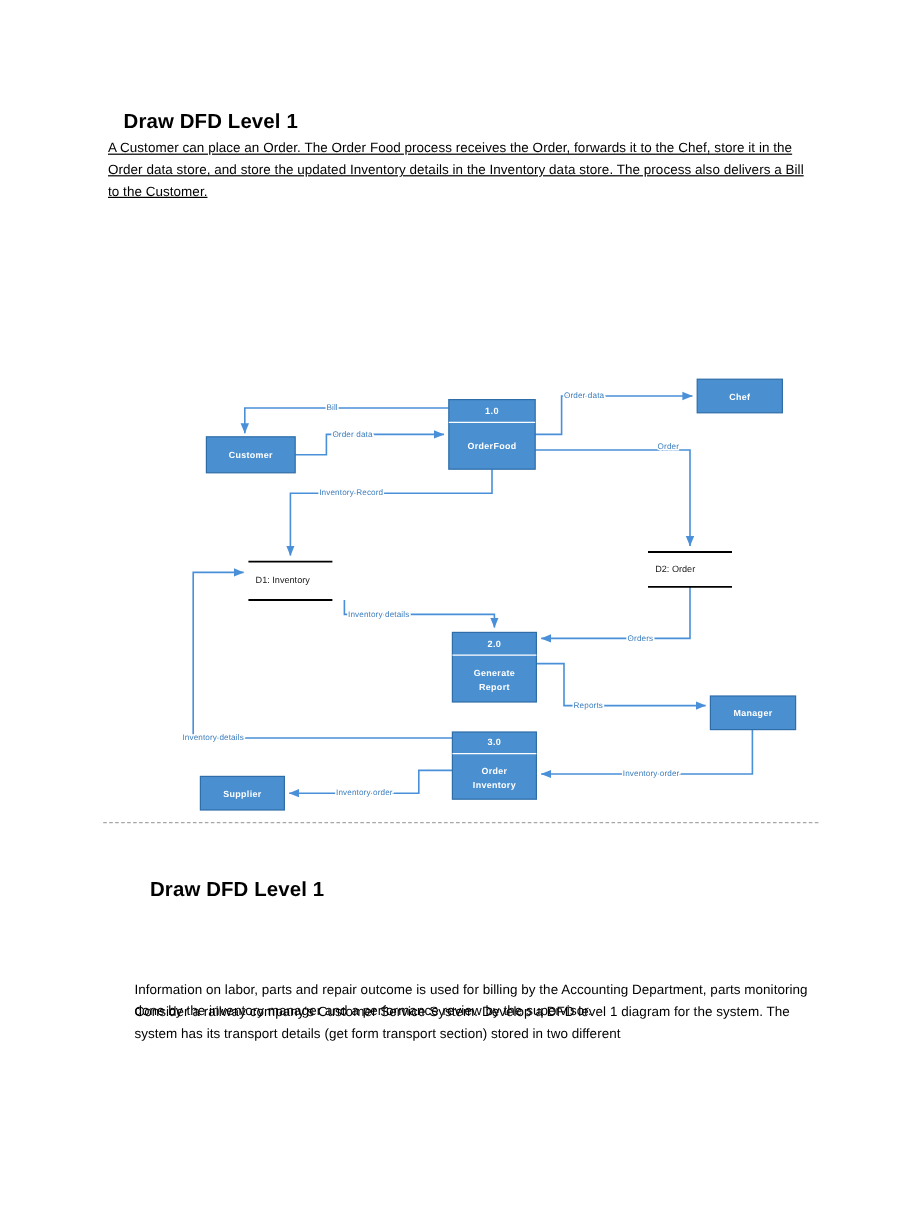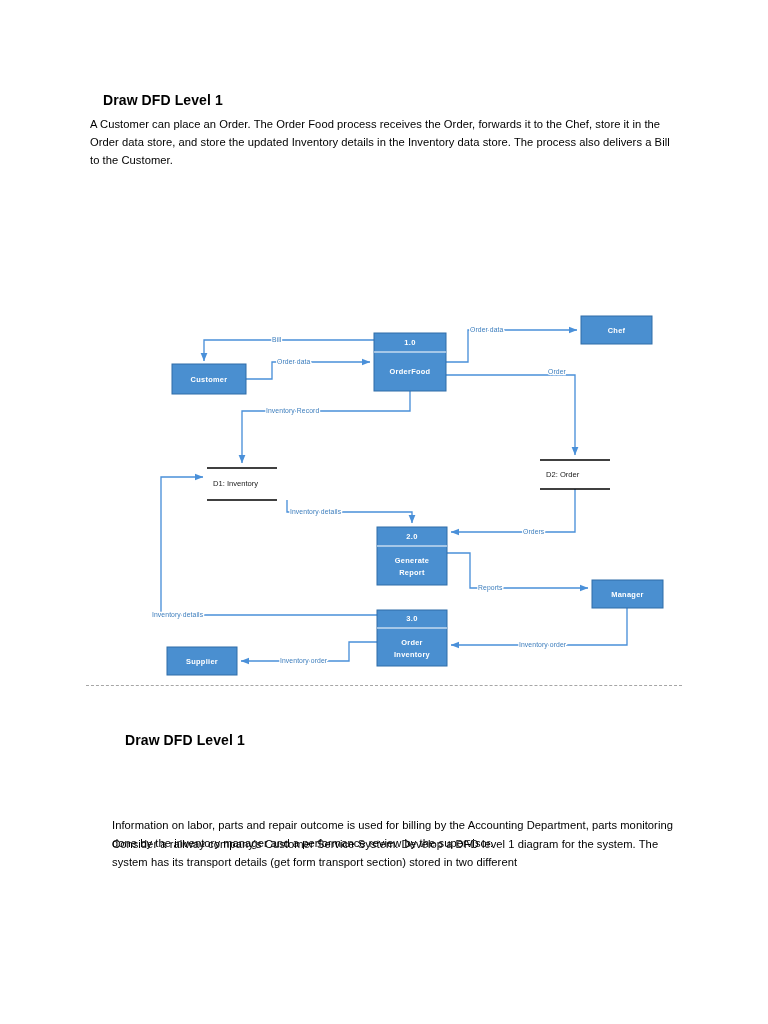--- a/index.html
+++ b/index.html
@@ -21,21 +21,21 @@
     width: 768px;
     height: 1024px;
     background: #ffffff;
   }
   .text-block {
     position: absolute;
     left: 90px;
     width: 586px;
   }
   .heading {
-    font-size: 14px;
+    font-size: 17px;
     font-weight: bold;
     line-height: 1.45;
     letter-spacing: 0.1px;
     padding-left: 13px;
   }
   .para {
     font-size: 11.2px;
     font-weight: normal;
     line-height: 1.62;
     letter-spacing: 0.05px;
@@ -97,21 +97,21 @@
     letter-spacing: 0.1px;
   }
 </style>
 </head>
 <body>
 
 <div class="page">
 
   <div class="text-block heading" style="top:90px;">Draw DFD Level 1</div>
 
-  <div class="text-block para" style="top:115px;">A Customer can place an Order. The Order Food process receives the Order, forwards it to the Chef, store it in the Order data store, and store the updated Inventory details in the Inventory data store. The process also delivers a Bill to the Customer.</div>
+  <div class="text-block para" style="top:115px;text-decoration:underline;">A Customer can place an Order. The Order Food process receives the Order, forwards it to the Chef, store it in the Order data store, and store the updated Inventory details in the Inventory data store. The process also delivers a Bill to the Customer.</div>
 
 
 
   <div id="diagram">
     <svg width="768" height="395" viewBox="0 0 768 395">
 
       <defs>
         <marker id="arw" markerWidth="7" markerHeight="7" refX="6.2" refY="3" orient="auto" markerUnits="strokeWidth">
           <path d="M0,0.4 L6.4,3 L0,5.6 z" fill="#4a90d9"></path>
         </marker>

